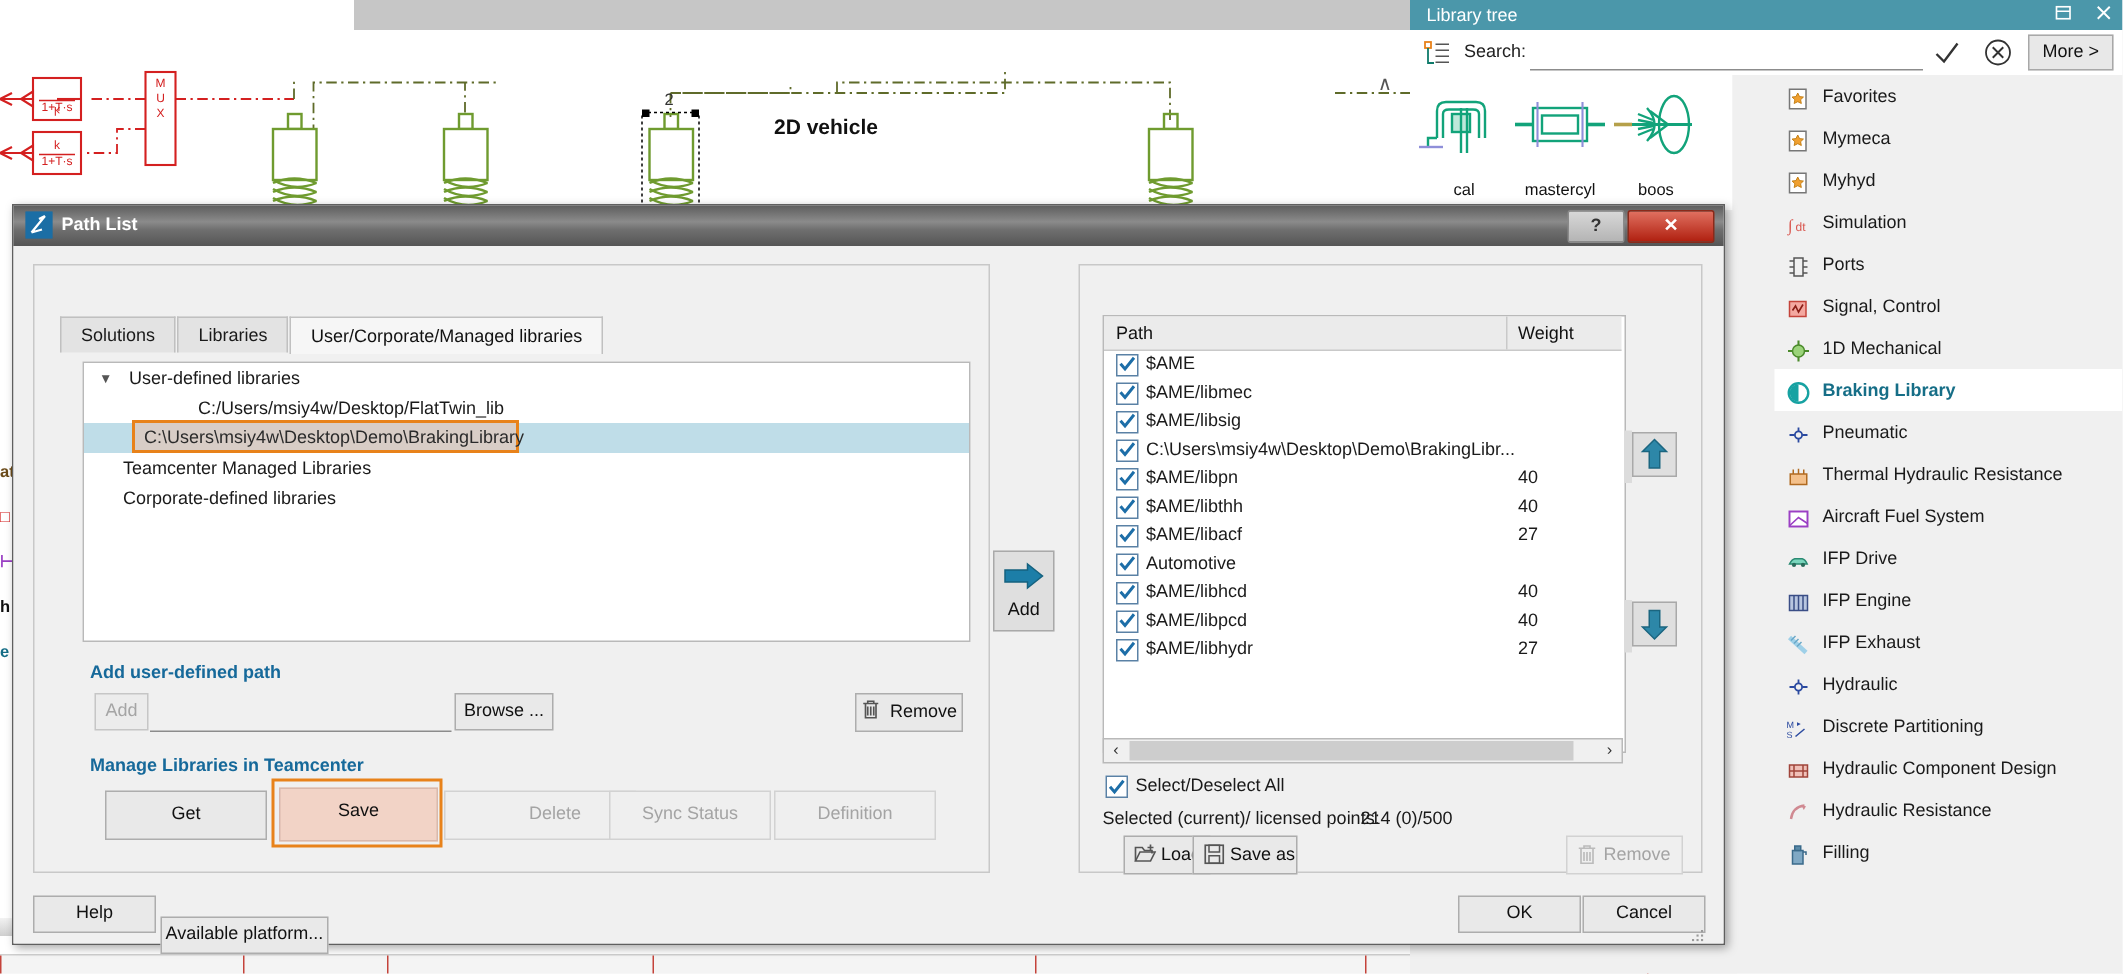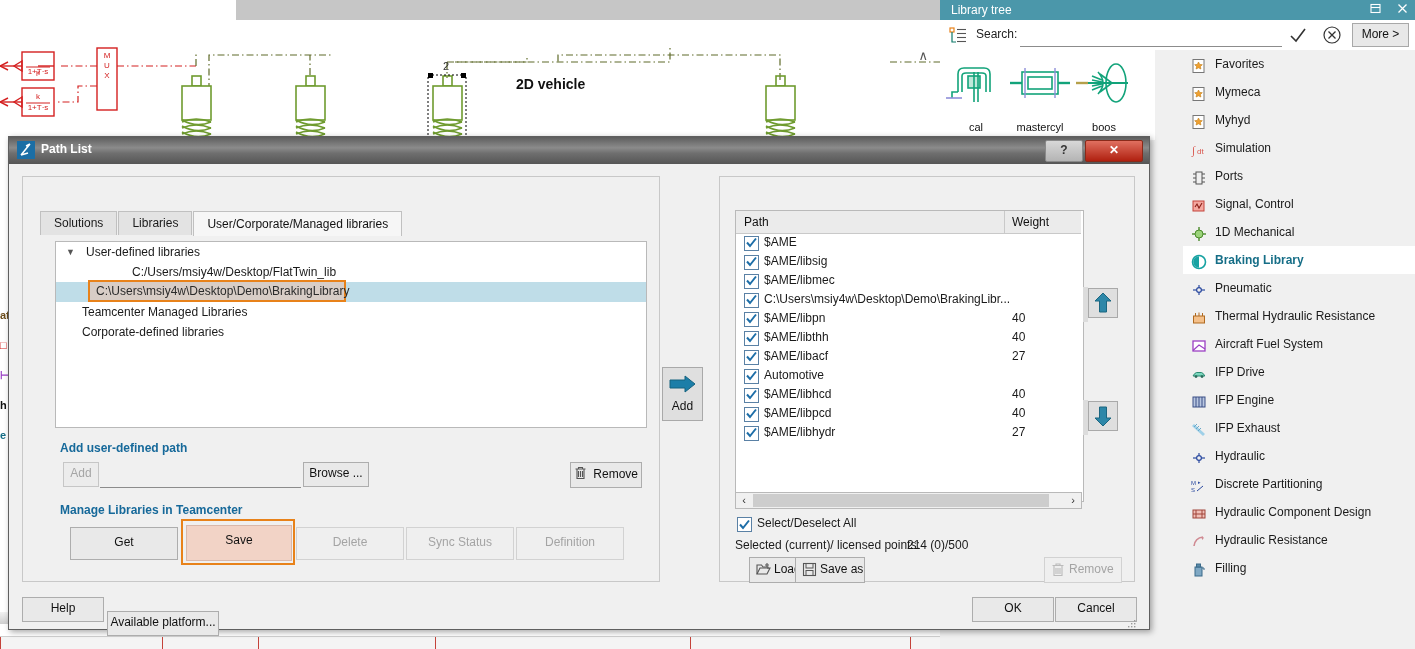--- a/index.html
+++ b/index.html
@@ -564,21 +564,21 @@
       <svg width="13" height="14" viewBox="0 0 13 14">
           <path d="M1.5 3 h10 M3 3 v9.5 h7 V3 M4.5 5 v6 M6.5 5 v6 M8.5 5 v6 M4.5 3 V1.5 h4 V3" stroke="#555" stroke-width="1.1" fill="none"></path>
         </svg></span>
     <span>Remove</span>
   </div>
 
   <div class="group-label" id="teamcenter-label">Manage Libraries in Teamcenter</div>
   <div id="tc-buttons">
       <div class="tc-btn" style="left: 70px;">Get</div>
       <div class="tc-btn" id="tc-save" style="left: 186px;">Save</div>
-      <div class="tc-btn disabled" style="left: 296px;">Delete</div>
+      <div class="tc-btn disabled" style="left: 296px; padding-left: 20px;">Delete</div>
       <div class="tc-btn disabled" style="left: 406px;">Sync Status</div>
       <div class="tc-btn disabled" style="left: 516px;">Definition</div>
     </div>
   <div id="save-highlight"></div>
 
   <div id="splitter"></div>
   <div id="add-big">
     <svg width="30" height="22" viewBox="0 0 30 22" style="margin-top:5px;">
       <path d="M2 7 h15 V3 l10 8 -10 8 v-4 H2 Z" fill="#1c7ea8" stroke="#15627f" stroke-width="1"></path>
     </svg>
@@ -603,30 +603,30 @@
           </span>
           <span class="ptxt">$AME</span>
           <span class="wtxt"></span>
         </div>
         <div class="pl-row">
           <span class="cb">
             <svg width="13" height="13" viewBox="0 0 13 13">
               <path d="M2 6.5 L5 10 L11 2.5" stroke="#1d6ea8" stroke-width="2" fill="none"></path>
             </svg>
           </span>
+          <span class="ptxt">$AME/libmec</span>
+          <span class="wtxt"></span>
+        </div>
+        <div class="pl-row">
+          <span class="cb">
+            <svg width="13" height="13" viewBox="0 0 13 13">
+              <path d="M2 6.5 L5 10 L11 2.5" stroke="#1d6ea8" stroke-width="2" fill="none"></path>
+            </svg>
+          </span>
           <span class="ptxt">$AME/libsig</span>
-          <span class="wtxt"></span>
-        </div>
-        <div class="pl-row">
-          <span class="cb">
-            <svg width="13" height="13" viewBox="0 0 13 13">
-              <path d="M2 6.5 L5 10 L11 2.5" stroke="#1d6ea8" stroke-width="2" fill="none"></path>
-            </svg>
-          </span>
-          <span class="ptxt">$AME/libmec</span>
           <span class="wtxt"></span>
         </div>
         <div class="pl-row">
           <span class="cb">
             <svg width="13" height="13" viewBox="0 0 13 13">
               <path d="M2 6.5 L5 10 L11 2.5" stroke="#1d6ea8" stroke-width="2" fill="none"></path>
             </svg>
           </span>
           <span class="ptxt">C:\Users\msiy4w\Desktop\Demo\BrakingLibr...</span>
           <span class="wtxt"></span>

